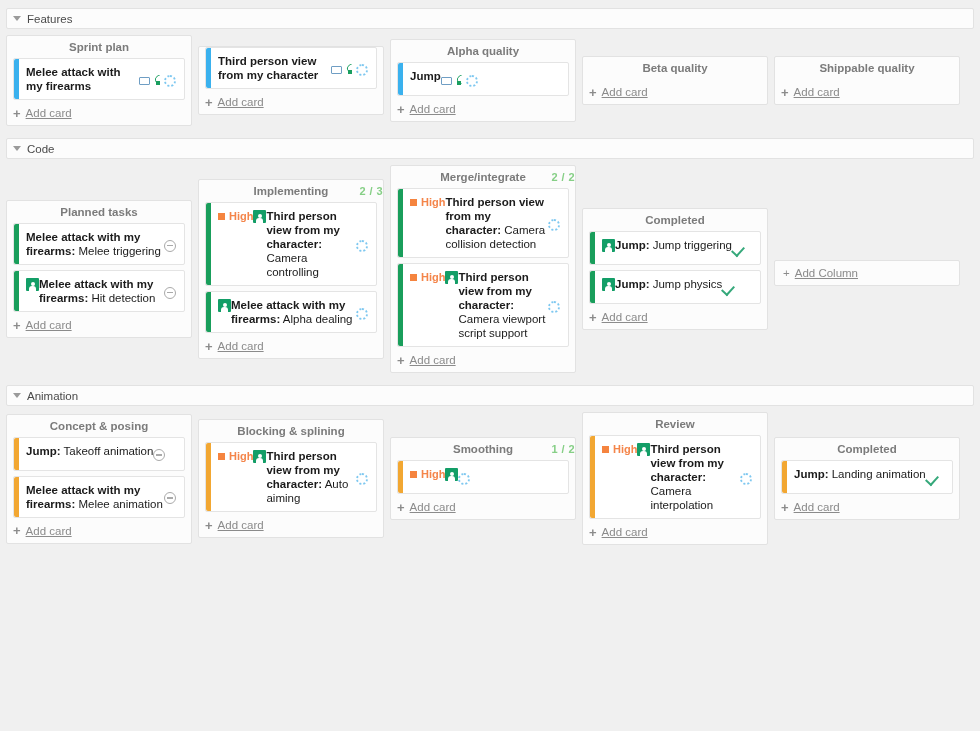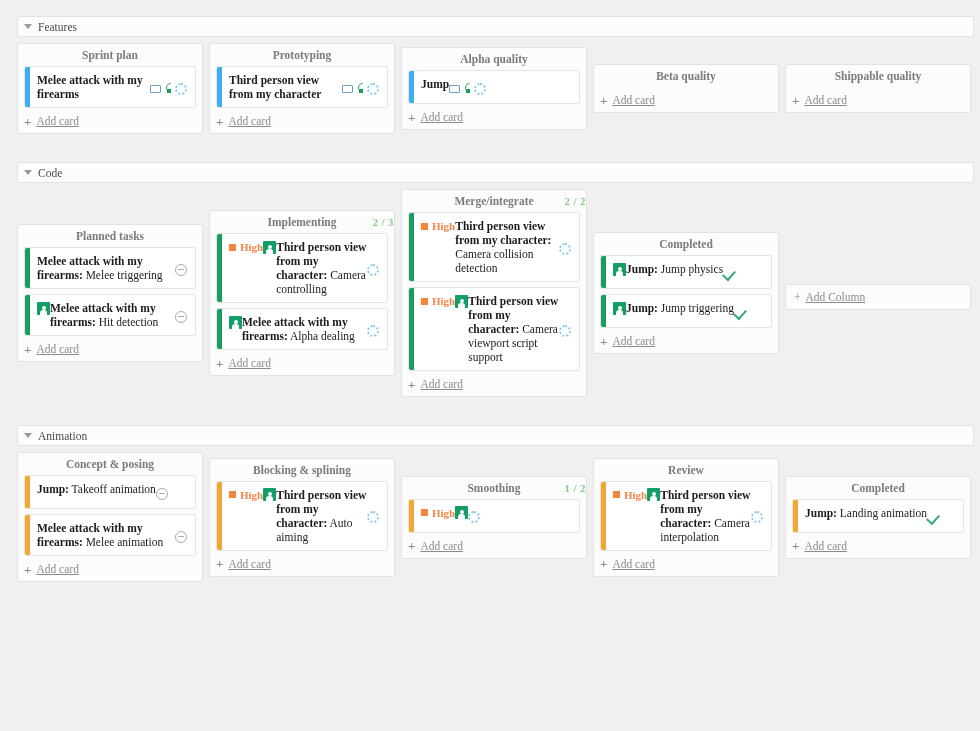--- a/index.html
+++ b/index.html
@@ -8,21 +8,21 @@
     width: 980px; height: 731px;
     background: #f0f0f0;
     font-family: "Liberation Sans", sans-serif;
     font-size: 12px;
     color: #333;
     overflow: hidden;
   }
   .board { width: 980px; height: 731px; background: #f0f0f0; position: relative; }
 
   
-  .swimlane { margin: 0 0 0 11px; padding: 12px 6px; font-family: Liberation Serif, serif; }
+  .swimlane { margin: 0 0 0 0; padding: 4px 6px; }
   .lane-header {
     background: #fcfcfc;
     border: 1px solid #e2e2e2;
     border-radius: 2px;
     height: 21px;
     display: flex;
     align-items: center;
     padding: 0 6px;
     margin: 4px 0 6px 0;
   }
@@ -251,23 +251,20 @@
                 <span class="icon-progress"></span>
               </div>
             </div>
           </div>
           <div class="addcard">
             <span class="plus">+</span>
             <span class="lbl">Add card</span>
           </div>
         </div>
         <div class="column">
-          <div class="col-head">
-            <span class="col-name">Prototyping</span>
-          </div>
           <div class="cards">
             <div class="card stripe-blue">
               <div class="card-title"><b>Third person view from my character</b></div>
               <div class="card-foot">
                 <div class="foot-left">
                   <span class="icon-desc"></span>
                   <span class="icon-branch"></span>
                 </div>
                 <span class="icon-progress"></span>
               </div>
@@ -445,34 +442,34 @@
             <span class="col-name">Completed</span>
           </div>
           <div class="cards">
             <div class="card stripe-green">
               <div class="card-top">
                 <span></span>
                 <span class="avatar">
                   <i></i>
                 </span>
               </div>
+              <div class="card-title"><b>Jump:</b><span> Jump triggering</span></div>
+              <div class="card-foot">
+                <div class="foot-left"></div>
+                <span class="icon-check"></span>
+              </div>
+            </div>
+            <div class="card stripe-green">
+              <div class="card-top">
+                <span></span>
+                <span class="avatar">
+                  <i></i>
+                </span>
+              </div>
               <div class="card-title"><b>Jump:</b><span> Jump physics</span></div>
-              <div class="card-foot">
-                <div class="foot-left"></div>
-                <span class="icon-check"></span>
-              </div>
-            </div>
-            <div class="card stripe-green">
-              <div class="card-top">
-                <span></span>
-                <span class="avatar">
-                  <i></i>
-                </span>
-              </div>
-              <div class="card-title"><b>Jump:</b><span> Jump triggering</span></div>
               <div class="card-foot">
                 <div class="foot-left"></div>
                 <span class="icon-check"></span>
               </div>
             </div>
           </div>
           <div class="addcard">
             <span class="plus">+</span>
             <span class="lbl">Add card</span>
           </div>

